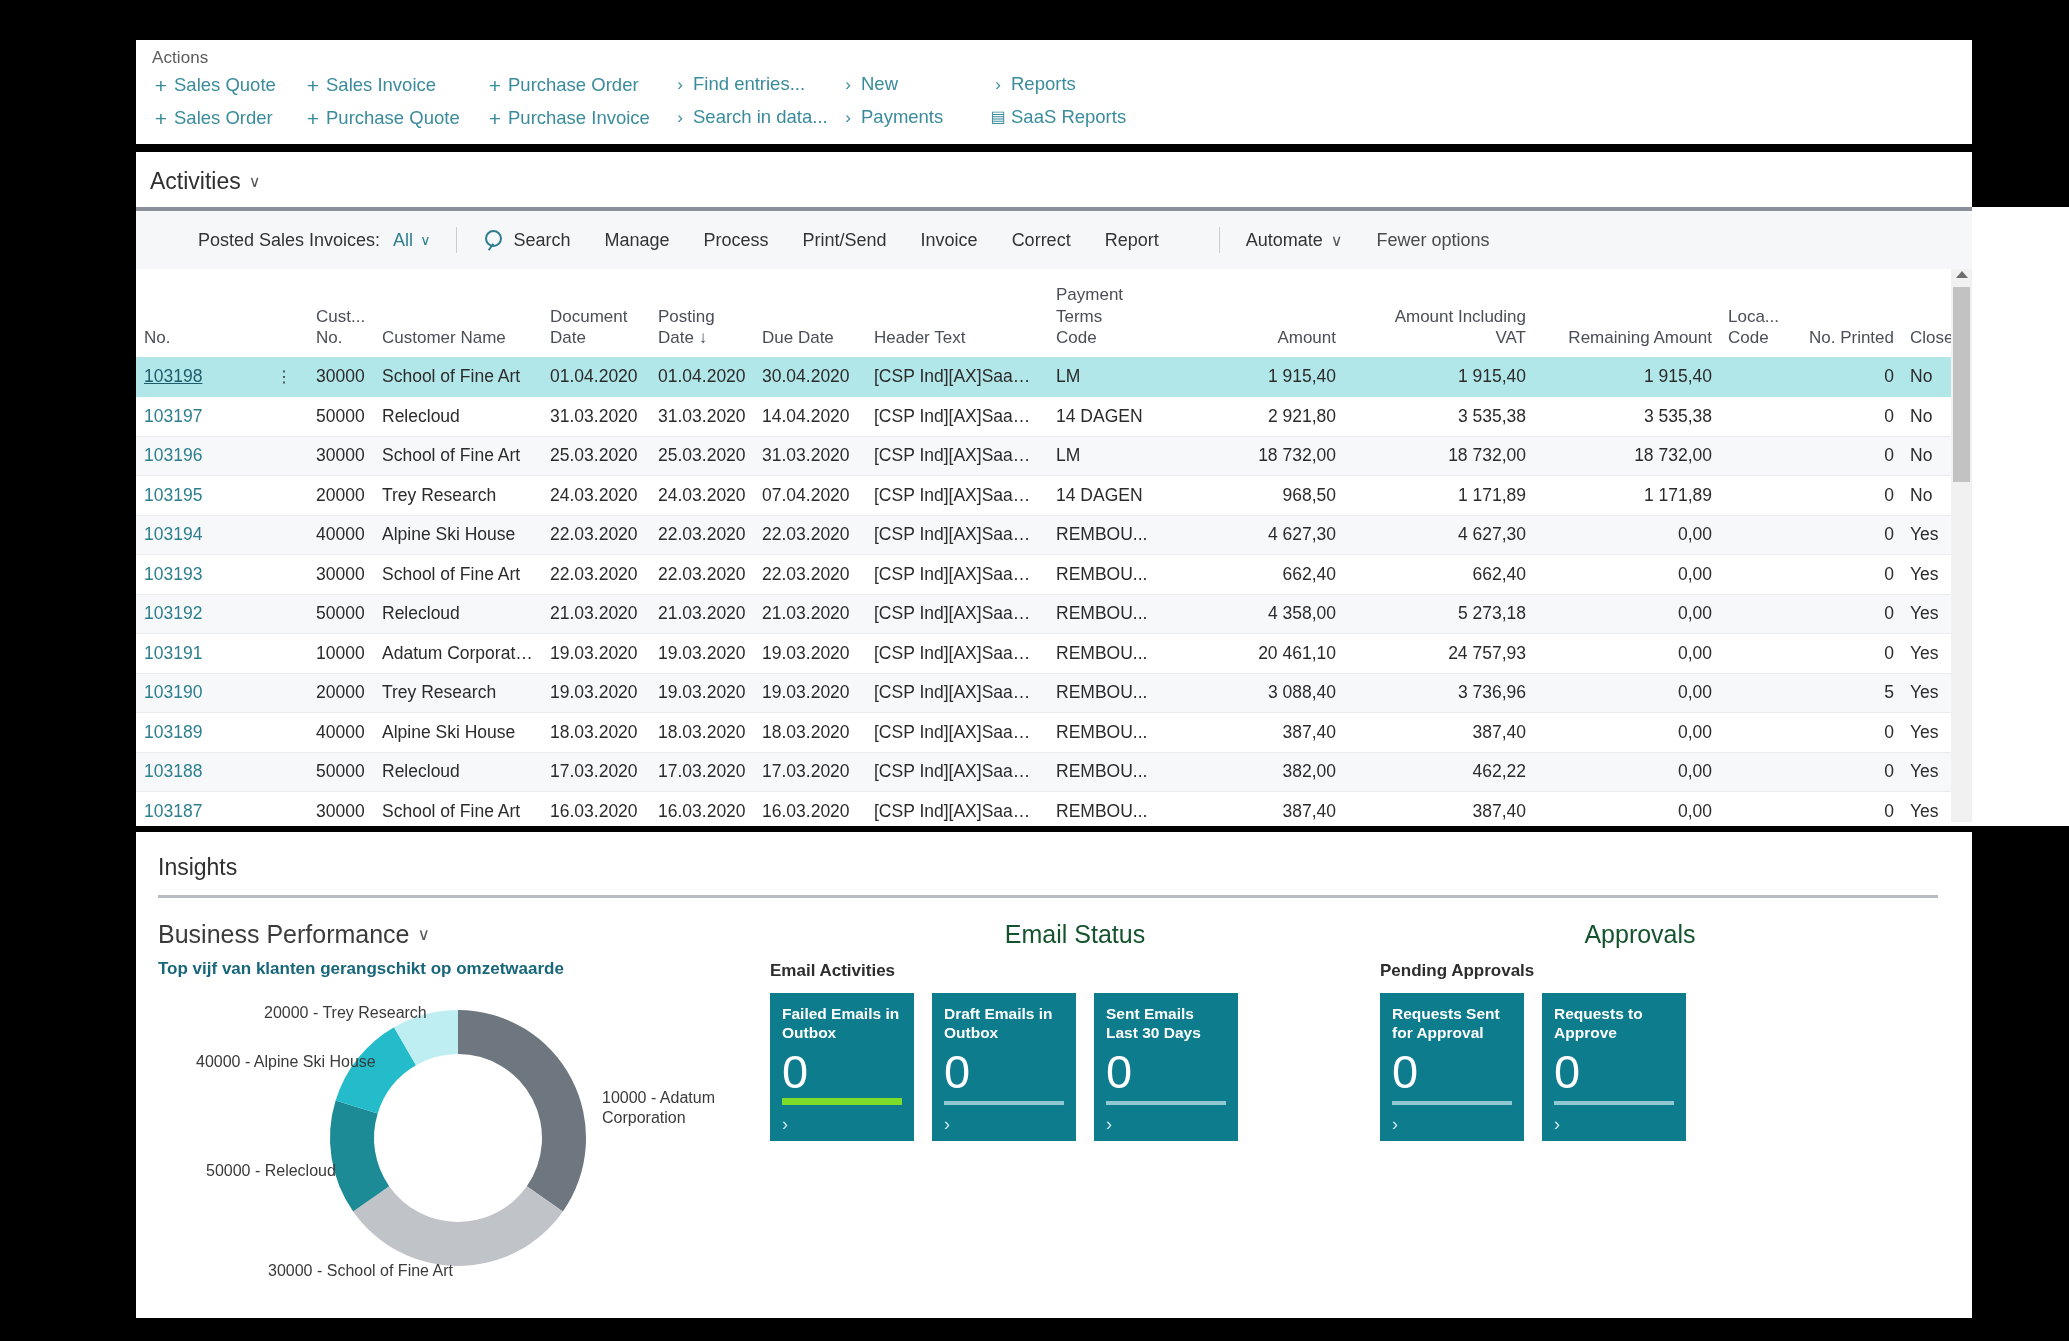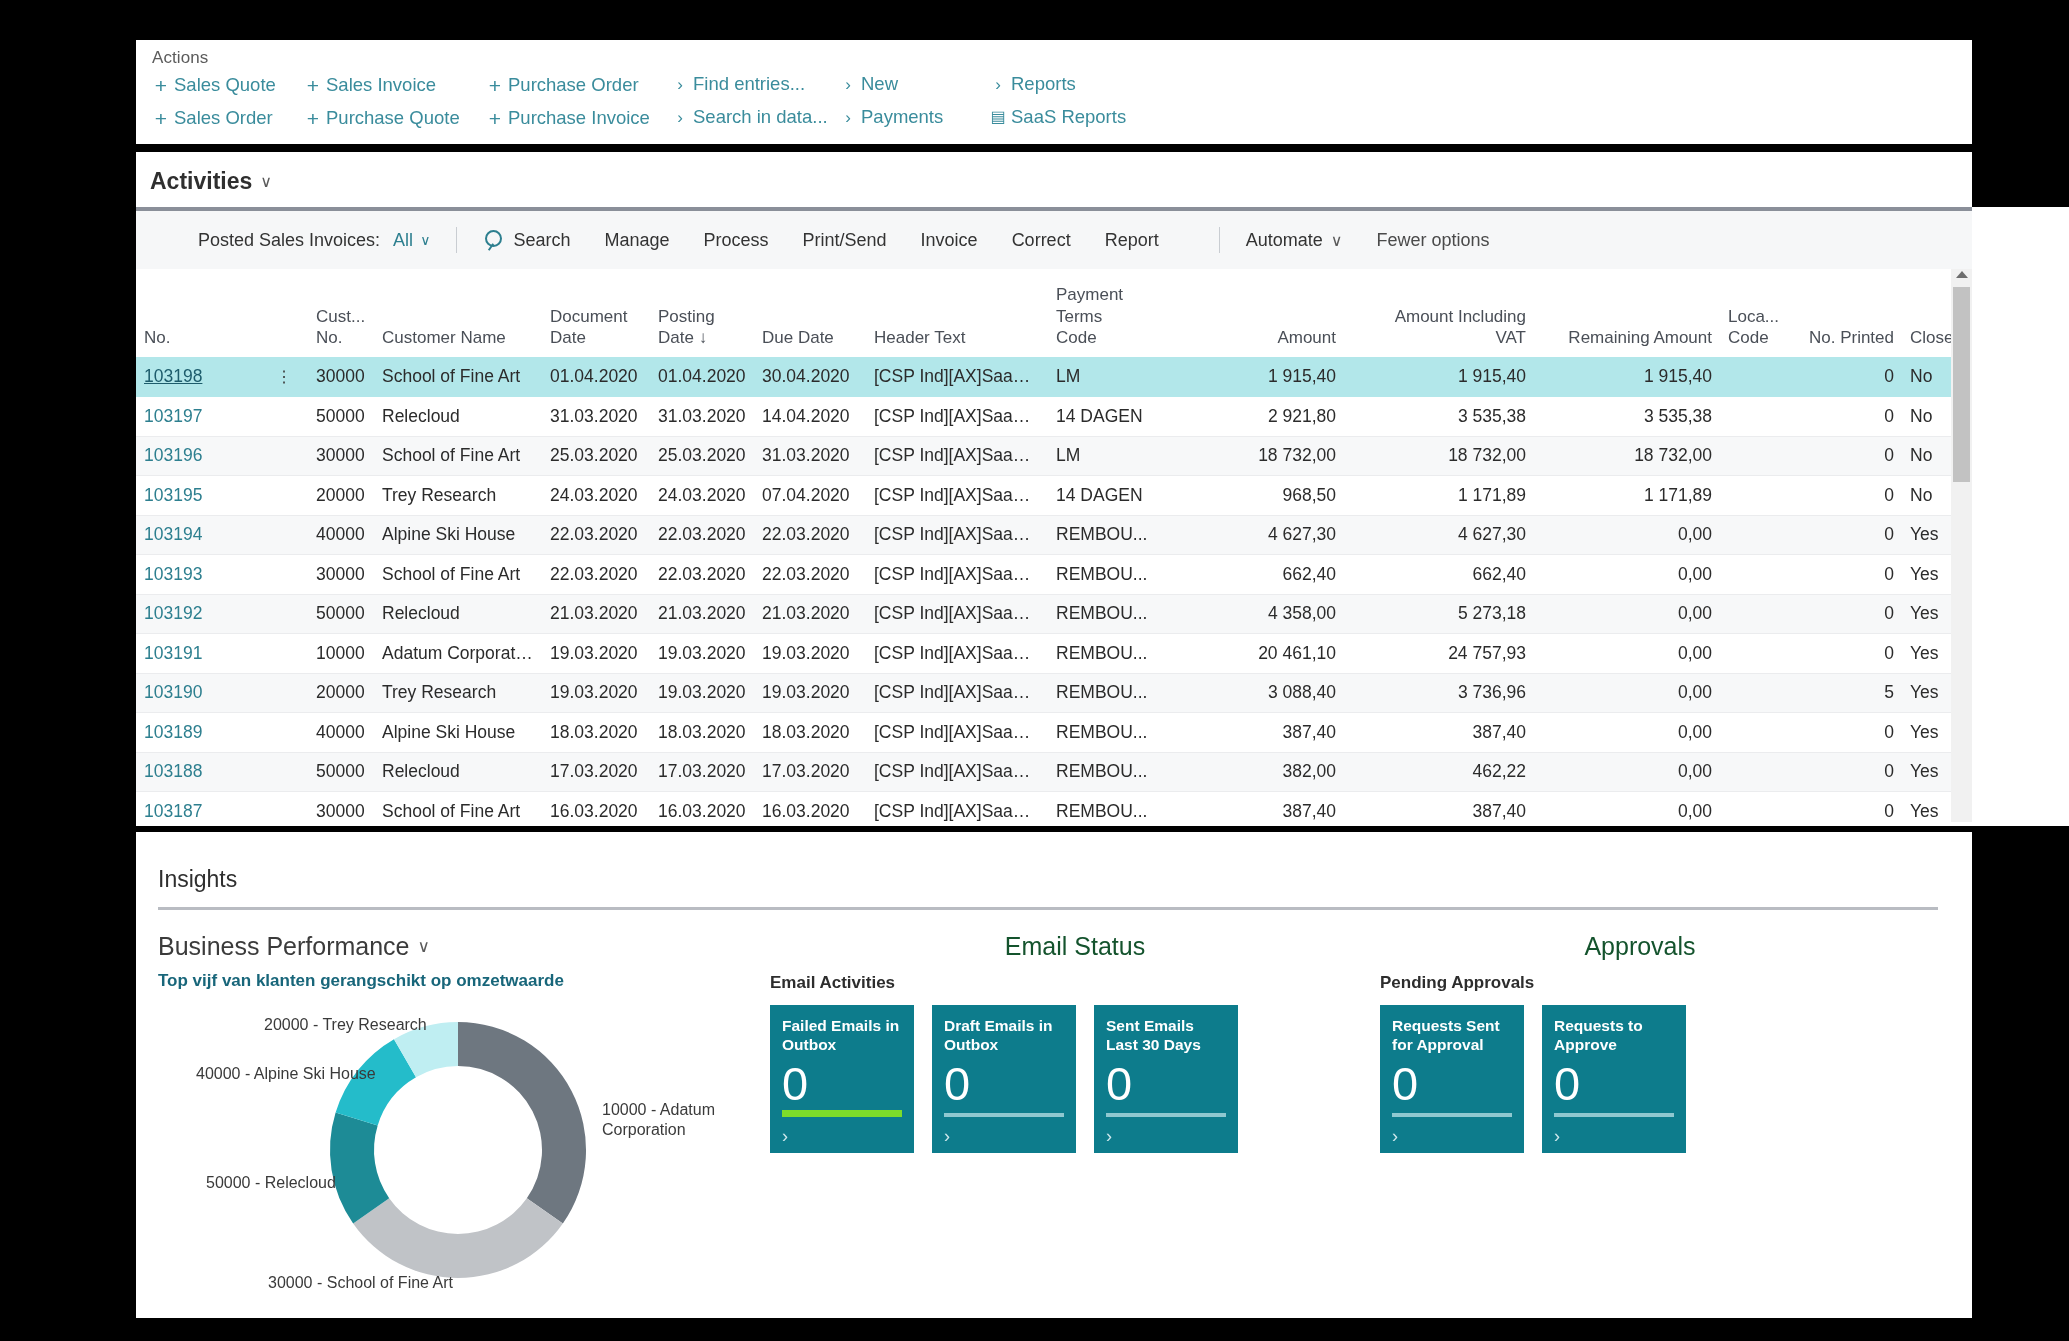--- a/index.html
+++ b/index.html
@@ -74,21 +74,21 @@
     left: 136px; top: 152px;
     width: 1836px; height: 58px;
     background: #ffffff;
     display: flex;
     align-items: center;
     padding-left: 14px;
   }
   .activities-title {
     font-size: 23px;
     color: #2f2f2f;
-    font-weight: 700;
+    font-weight: 400;
   }
   .chev-down {
     margin-left: 8px;
     font-size: 16px;
     color: #5a5a5a;
   }
 
   
   .list-shell {
     position: absolute;
@@ -255,21 +255,21 @@
     width: 17px; height: 195px;
     background: #c2c2c2;
   }
 
   
   .insights-card {
     position: absolute;
     left: 136px; top: 832px;
     width: 1836px; height: 486px;
     background: #ffffff;
-    padding: 34px 0 0 0;
+    padding: 22px 0 0 0;
   }
   .insights-title {
     font-size: 23px;
     color: #2f2f2f;
     padding-left: 22px;
     margin-bottom: 14px;
   }
   .insights-rule {
     height: 3px;
     background: #b9bcc2;

